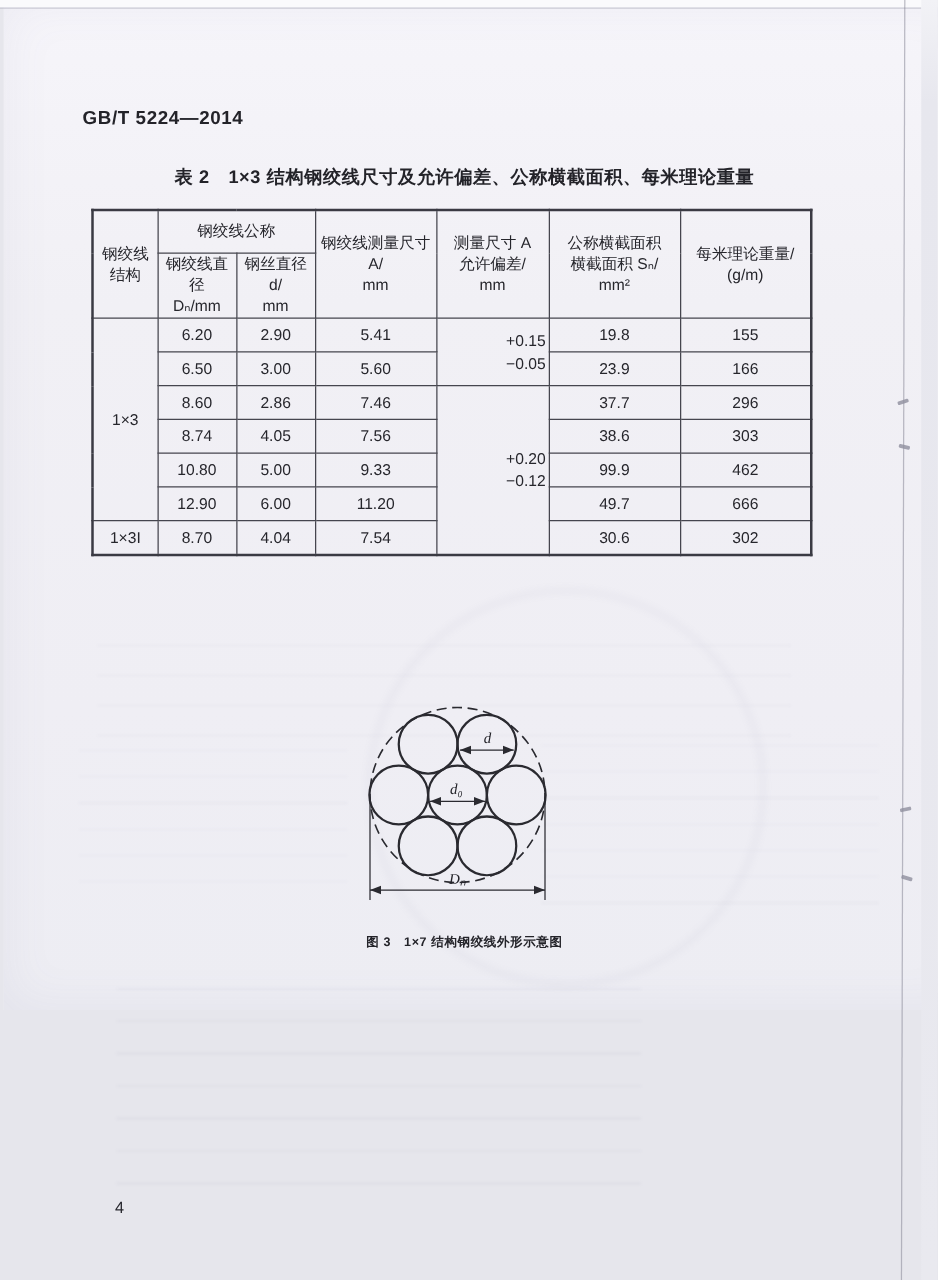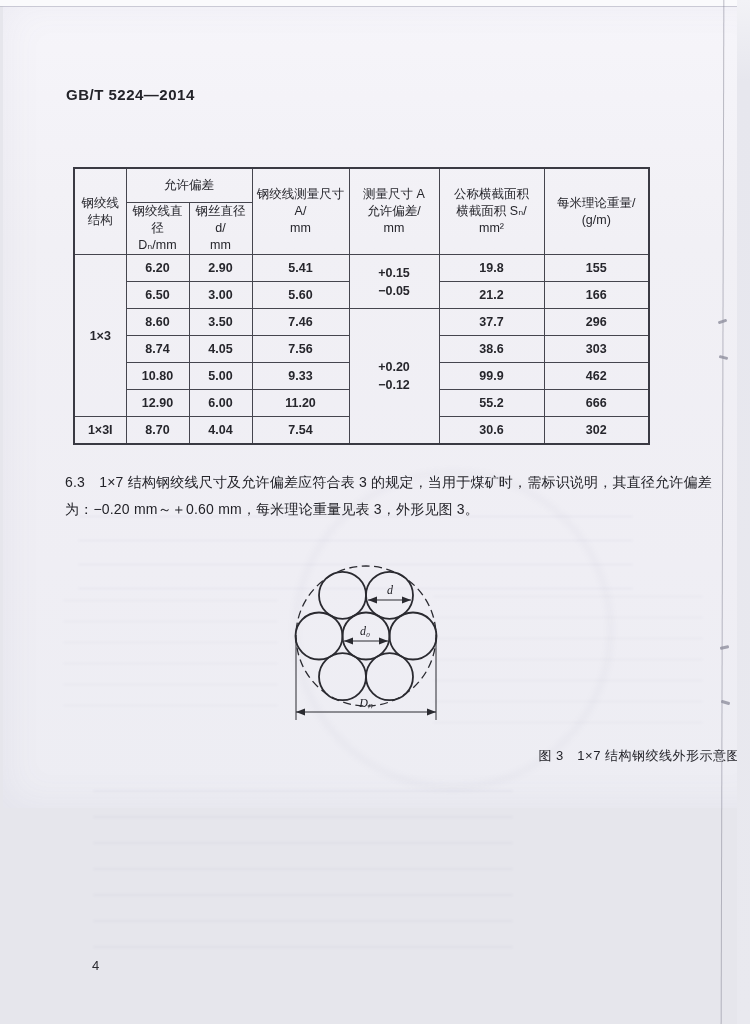--- a/index.html
+++ b/index.html
@@ -38,22 +38,22 @@
   
   .doc-code{
     position:absolute;left:63px;top:86px;
     font-size:15px;font-weight:bold;letter-spacing:0.5px;color:#232329;
   }
   .table-title{
     position:absolute;left:0;top:132px;width:737px;text-align:center;
     font-size:14.5px;font-weight:bold;color:#232329;letter-spacing:0.5px;
   }
   .figure-caption{
-    position:absolute;left:0;top:747px;width:737px;text-align:right;
-    font-size:13px;font-weight:normal;color:#232329;letter-spacing:0.5px;
+    position:absolute;left:0;top:747px;width:737px;text-align:center;
+    font-size:10px;font-weight:bold;color:#232329;letter-spacing:0.5px;
   }
   .para{
     position:absolute;left:62px;top:469px;width:660px;
     font-size:14px;line-height:27px;color:#232329;letter-spacing:0.2px;
   }
   .para .pline{white-space:nowrap;}
   .page-number{
     position:absolute;left:89px;top:958px;font-size:13px;color:#2a2a30;
   }
   
@@ -65,22 +65,22 @@
   }
   table.t2 th,table.t2 td{
     border:1px solid #45454e;
     text-align:center;vertical-align:middle;
     padding:0 2px;font-weight:normal;
   }
   table.t2{border:2px solid #3a3a43;}
   table.t2 .hl{display:block;line-height:17px;}
   table.t2 thead tr.r1 th{height:33px;}
   table.t2 thead tr.r2 th{height:51px;margin-top:36px;}
-  table.t2 tbody td{height:26px;font-weight:bold;}
-  table.t2 .tol span{display:block;line-height:18px;}
+  table.t2 tbody td{height:26px;}
+  table.t2 .tol span{display:block;line-height:18px;text-align:right;}
   col.c1{width:52px}col.c2{width:63px}col.c3{width:63px}col.c4{width:97px}
   col.c5{width:90px}col.c6{width:105px}col.c7{width:105px}
   
   .figure{position:absolute;left:268px;top:556px;}
   
   .ghost{position:absolute;pointer-events:none;filter:blur(1.2px);}
   .ghost-rows1{
     left:75px;top:516px;width:555px;height:96px;opacity:.16;
     background:repeating-linear-gradient(180deg,rgba(120,120,150,.5) 0 1px,transparent 1px 24px);
   }
@@ -107,38 +107,39 @@
 <div class="page">
 
   <div class="ghost ghost-circle"></div>
   <div class="ghost ghost-rows1"></div>
   <div class="ghost ghost-rows2"></div>
   <div class="ghost ghost-rows3"></div>
   <div class="ghost ghost-rows4"></div>
 
   <div class="doc-code">GB/T 5224—2014</div>
 
+  <div class="table-title">表 2　1×3 结构钢绞线尺寸及允许偏差、公称横截面积、每米理论重量</div>
 
   <table class="t2">
     <colgroup>
       <col class="c1">
         <col class="c2">
         <col class="c3">
         <col class="c4">
       <col class="c5">
         <col class="c6">
         <col class="c7">
     </colgroup>
     <thead>
       <tr class="r1">
         <th rowspan="2">
           <span class="hl">钢绞线结构</span>
         </th>
         <th colspan="2">
-          <span class="hl">允许偏差</span>
+          <span class="hl">钢绞线公称</span>
         </th>
         <th rowspan="2">
           <span class="hl">钢绞线测量尺寸</span>
           <span class="hl">A/</span>
           <span class="hl">mm</span>
         </th>
         <th rowspan="2">
           <span class="hl">测量尺寸 A</span>
           <span class="hl">允许偏差/</span>
           <span class="hl">mm</span>
@@ -174,26 +175,26 @@
           <span>+0.15</span>
           <span>−0.05</span>
         </td>
         <td>19.8</td>
         <td>155</td>
       </tr>
       <tr>
         <td>6.50</td>
         <td>3.00</td>
         <td>5.60</td>
-        <td>21.2</td>
+        <td>23.9</td>
         <td>166</td>
       </tr>
       <tr>
         <td>8.60</td>
-        <td>3.50</td>
+        <td>2.86</td>
         <td>7.46</td>
         <td rowspan="5" class="tol">
           <span>+0.20</span>
           <span>−0.12</span>
         </td>
         <td>37.7</td>
         <td>296</td>
       </tr>
       <tr>
         <td>8.74</td>
@@ -206,38 +207,34 @@
         <td>10.80</td>
         <td>5.00</td>
         <td>9.33</td>
         <td>99.9</td>
         <td>462</td>
       </tr>
       <tr>
         <td>12.90</td>
         <td>6.00</td>
         <td>11.20</td>
-        <td>55.2</td>
+        <td>49.7</td>
         <td>666</td>
       </tr>
       <tr>
         <td>1×3I</td>
         <td>8.70</td>
         <td>4.04</td>
         <td>7.54</td>
         <td>30.6</td>
         <td>302</td>
       </tr>
     </tbody>
   </table>
 
-  <div class="para">
-    <div class="pline">6.3　1×7 结构钢绞线尺寸及允许偏差应符合表 3 的规定，当用于煤矿时，需标识说明，其直径允许偏差</div>
-    <div class="pline">为：−0.20 mm～＋0.60 mm，每米理论重量见表 3，外形见图 3。</div>
-  </div>
 
   <svg class="figure" width="190" height="180" viewBox="0 0 190 180">
     <defs>
       <marker id="arrL" markerWidth="10" markerHeight="8" refX="1" refY="4" orient="auto">
         <path d="M10,0.5 L1,4 L10,7.5 Z" fill="#2a2a30"></path>
       </marker>
       <marker id="arrR" markerWidth="10" markerHeight="8" refX="9" refY="4" orient="auto">
         <path d="M0,0.5 L9,4 L0,7.5 Z" fill="#2a2a30"></path>
       </marker>
     </defs>

